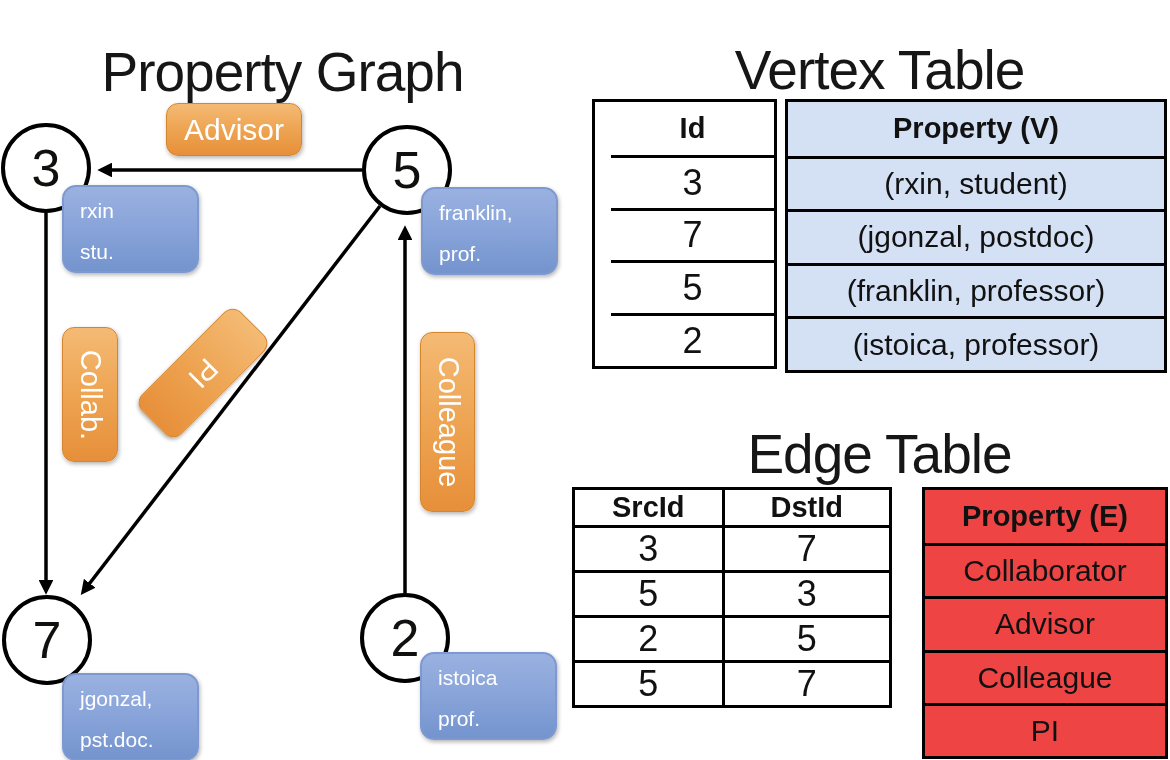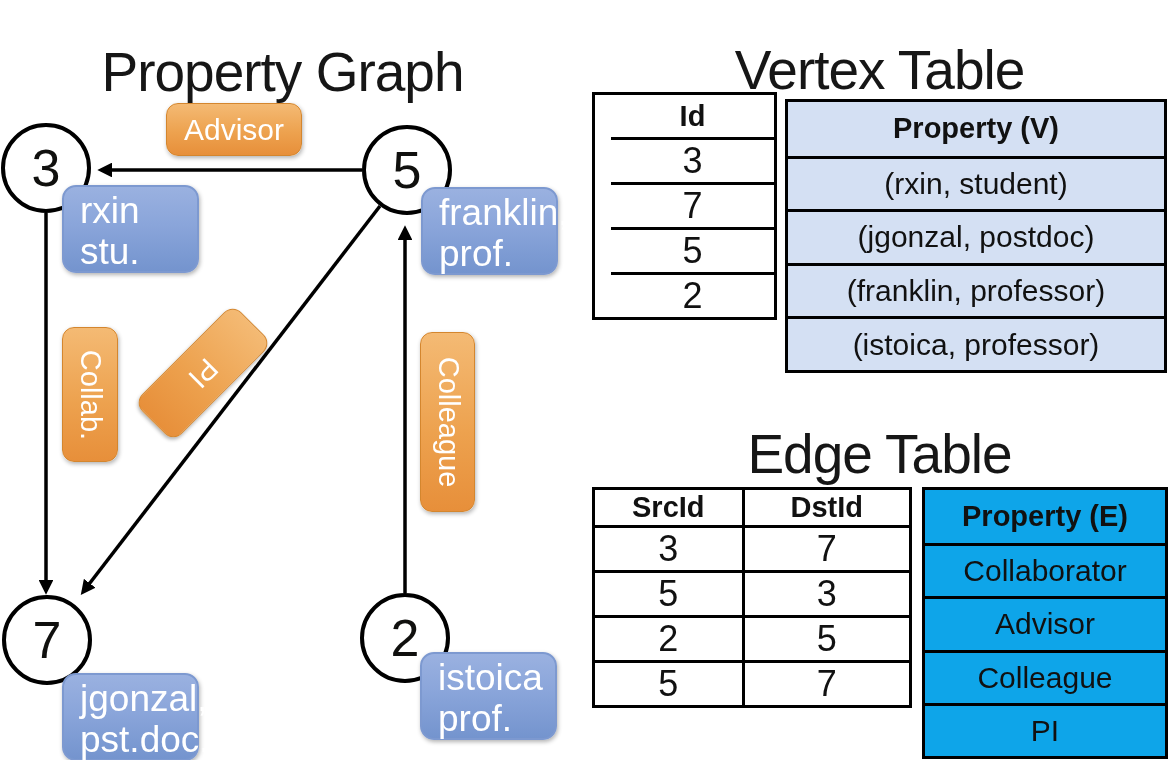--- a/index.html
+++ b/index.html
@@ -26,21 +26,21 @@
   }
   #circle-3{left:1px;top:123px;}
   #circle-5{left:362px;top:125px;}
   #circle-7{left:2px;top:595px;}
   #circle-2{left:360px;top:593px;}
 
   .vbox{
     position:absolute;width:137px;height:88px;box-sizing:border-box;
     border-radius:14px;border:2px solid #7d99d0;
     background:linear-gradient(180deg,#9ab1e0 0%,#8aa5da 45%,#7494ce 100%);
-    color:#fff;font-size:37px;line-height:41px;padding:3px 0 0 16px;
+    color:#fff;font-size:21px;line-height:41px;padding:3px 0 0 16px;
     box-shadow:1px 2px 4px rgba(0,0,0,0.30);
   }
   #vbox-rxin{left:62px;top:185px;}
   #vbox-franklin{left:421px;top:187px;}
   #vbox-jgonzal{left:62px;top:673px;}
   #vbox-istoica{left:420px;top:652px;}
 
   .ebox{
     position:absolute;box-sizing:border-box;border-radius:12px;
     border:1px solid #d4862e;
@@ -66,25 +66,25 @@
     display:grid;grid-auto-rows:1fr;
   }
   .subtable .cell{
     display:flex;align-items:center;justify-content:center;
     font-size:30px;white-space:nowrap;
   }
   .subtable .cell.rule{border-top:3px solid #000;}
   .subtable .cell.header{font-weight:bold;font-size:29px;}
   .subtable .cell.num{font-size:36px;}
   .blue-fill{background:#d4e0f3;}
-  .tan-fill{background:#0ea5e9;}
+  .tan-fill{background:#ef4444;}
 
-  #vt-id   {left:592px;top:92px; width:185px;height:228px;grid-template-columns:1fr;padding-left:16px;}
+  #vt-id   {left:592px;top:99px; width:185px;height:270px;grid-template-columns:1fr;padding-left:16px;}
   #vt-prop {left:785px;top:99px; width:382px;height:274px;grid-template-columns:1fr;}
-  #et-ids  {left:592px;top:487px;width:320px;height:221px;grid-template-columns:148fr 169fr;}
+  #et-ids  {left:572px;top:487px;width:320px;height:221px;grid-template-columns:148fr 169fr;}
   #et-prop {left:922px;top:487px;width:246px;height:272px;grid-template-columns:1fr;}
   #et-ids .cell.colrule{border-left:3px solid #000;}
 </style>
 </head>
 <body>
 
 <div id="stage">
 
   <div class="title" id="title-graph">Property Graph</div>
   <div class="title" id="title-vertex">Vertex Table</div>

